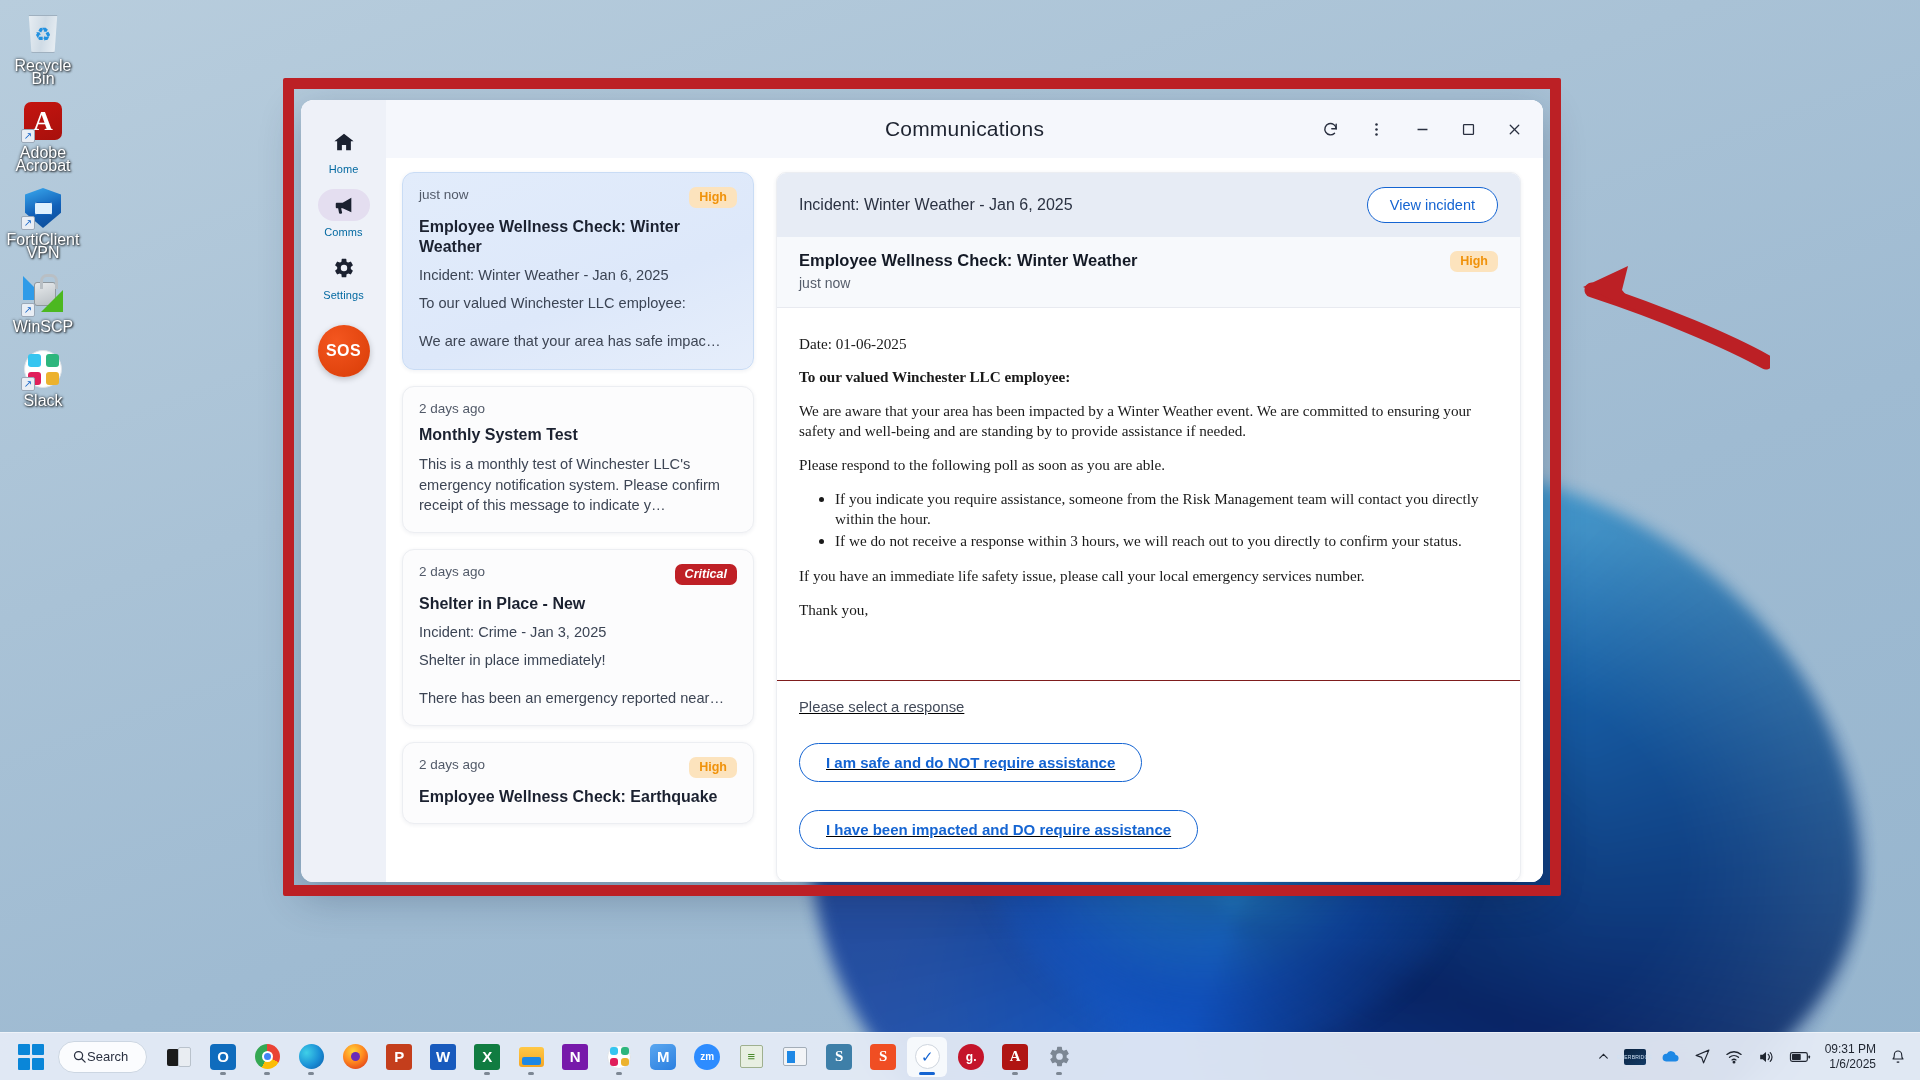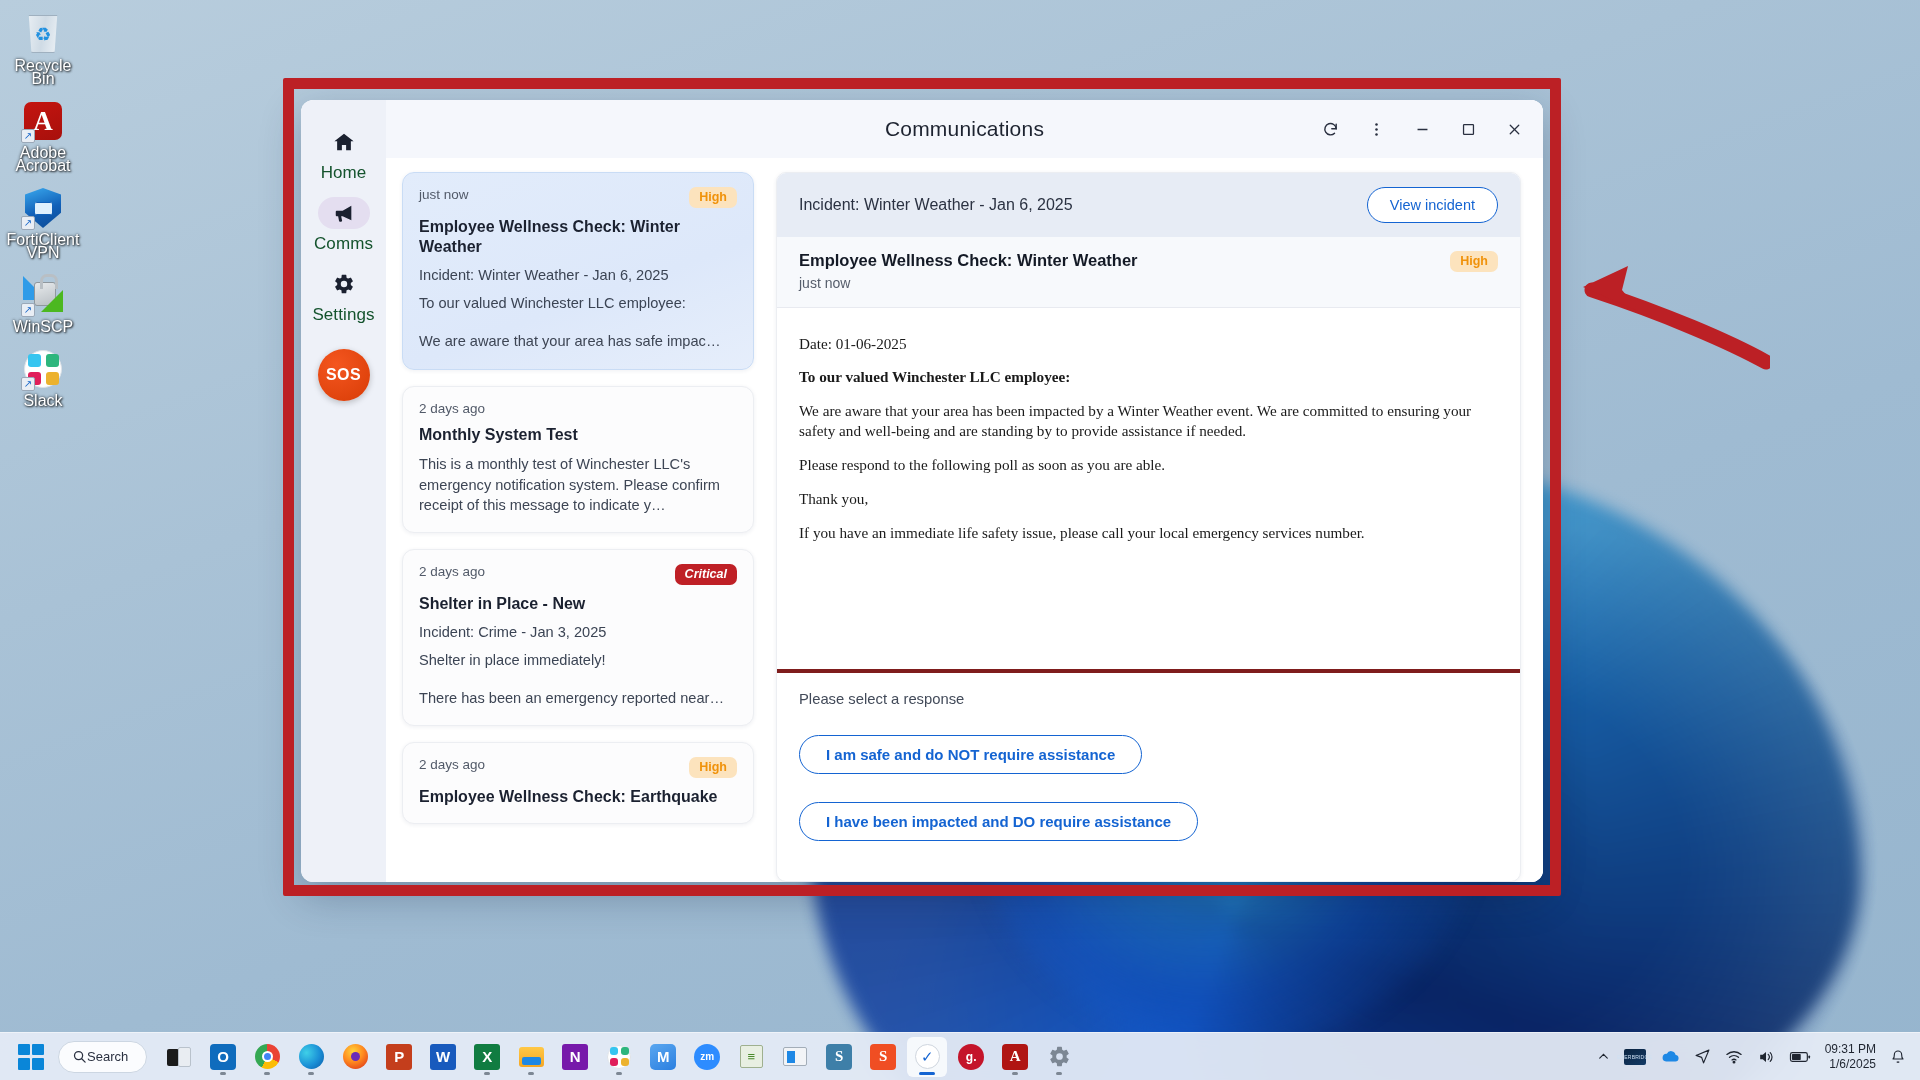--- a/index.html
+++ b/index.html
@@ -184,21 +184,21 @@
   }
   .nav-item {
     width: 76px; display: flex; flex-direction: column;
     align-items: center; gap: 5px; padding: 4px 0 8px; cursor: pointer;
   }
   .nav-pill {
     width: 52px; height: 32px; border-radius: 16px;
     display: flex; align-items: center; justify-content: center;
   }
   .nav-pill.active { background: #e4def0; }
-  .nav-label { font-size: 17px; color: #14532d; letter-spacing: .1px; }
+  .nav-label { font-size: 11px; color: #0369a1; letter-spacing: .1px; }
   .sos-btn {
     margin-top: 14px;
     width: 52px; height: 52px; border-radius: 50%;
     background: radial-gradient(circle at 35% 30%, #f4561f, #d83c06);
     color: #fff; font-size: 16px; font-weight: bold; letter-spacing: .4px;
     display: flex; align-items: center; justify-content: center;
     box-shadow: 0 2px 6px rgba(0,0,0,.22);
     cursor: pointer;
   }
 
@@ -300,23 +300,24 @@
     font-size: 15.2px; color: #1a1a1a; line-height: 1.32;
     min-height: 0;
   }
   .detail-body p { margin-bottom: 14px; }
   .detail-body p.tight { margin-bottom: 13px; }
   .detail-body .bold { font-weight: bold; }
   .detail-body ul { margin: 0 0 14px 36px; }
   .detail-body li { margin-bottom: 2px; }
 
   .poll {
-    border-top: 4px solid #7f1d1d;
-    padding: 18px 22px 28px;
+    border-top: 1px solid #7f1d1d;
+    padding: 18px 22px 20px;
     flex: 0 0 auto;
+    text-decoration: underline;
   }
   .poll-label { font-size: 14.8px; color: #424a59; margin-bottom: 14px; font-family:"Liberation Sans", sans-serif; }
   .poll-btn {
     display: block; border: 1px solid #1464d2; color: #1464d2; background: #fff;
     border-radius: 22px; padding: 10px 26px; font-size: 15px; font-weight: bold;
     margin-bottom: 12px; cursor: pointer;
     font-family: "Liberation Sans", sans-serif;
     margin-top: 28px;
   }
 
@@ -555,22 +556,26 @@
               <div class="sub">just now</div>
             </div>
             <div class="badge badge-high">High</div>
           </div>
 
           <div class="detail-body">
             <p class="tight">Date: 01-06-2025</p>
             <p class="bold">To our valued Winchester LLC employee:</p>
             <p>We are aware that your area has been impacted by a Winter Weather event.  We are committed to ensuring your safety and well-being and are standing by to provide assistance if needed.</p>
             <p>Please respond to the following poll as soon as you are able.</p>
+            <ul>
+              <li>If you indicate you require assistance, someone from the Risk Management team will contact you directly within the hour.</li>
+              <li>If we do not receive a response within 3 hours, we will reach out to you directly to confirm your status.</li>
+            </ul>
+            <p>If you have an immediate life safety issue, please call your local emergency services number.</p>
             <p>Thank you,</p>
-            <p>If you have an immediate life safety issue, please call your local emergency services number.</p>
           </div>
 
           <div class="poll">
             <div class="poll-label">Please select a response</div>
             <button class="poll-btn">I am safe and do NOT require assistance</button>
             <button class="poll-btn">I have been impacted and DO require assistance</button>
           </div>
 
         </div>
       </div>

